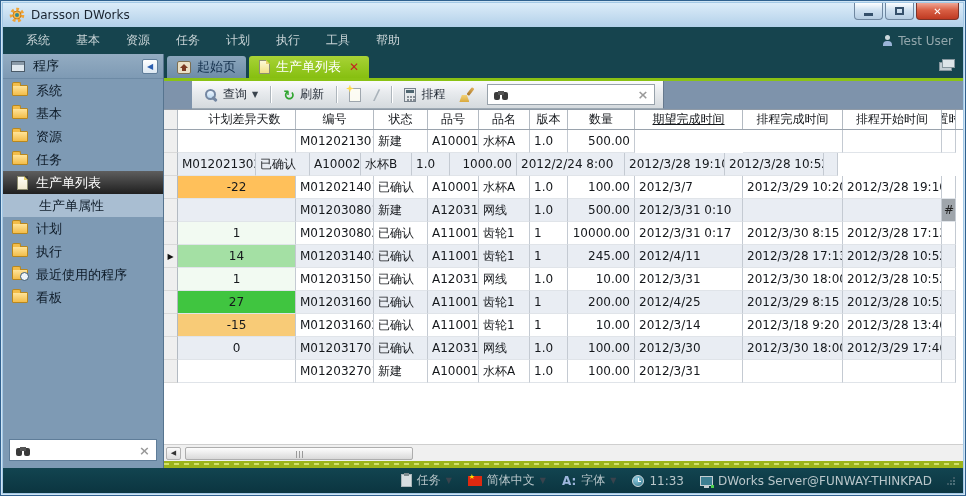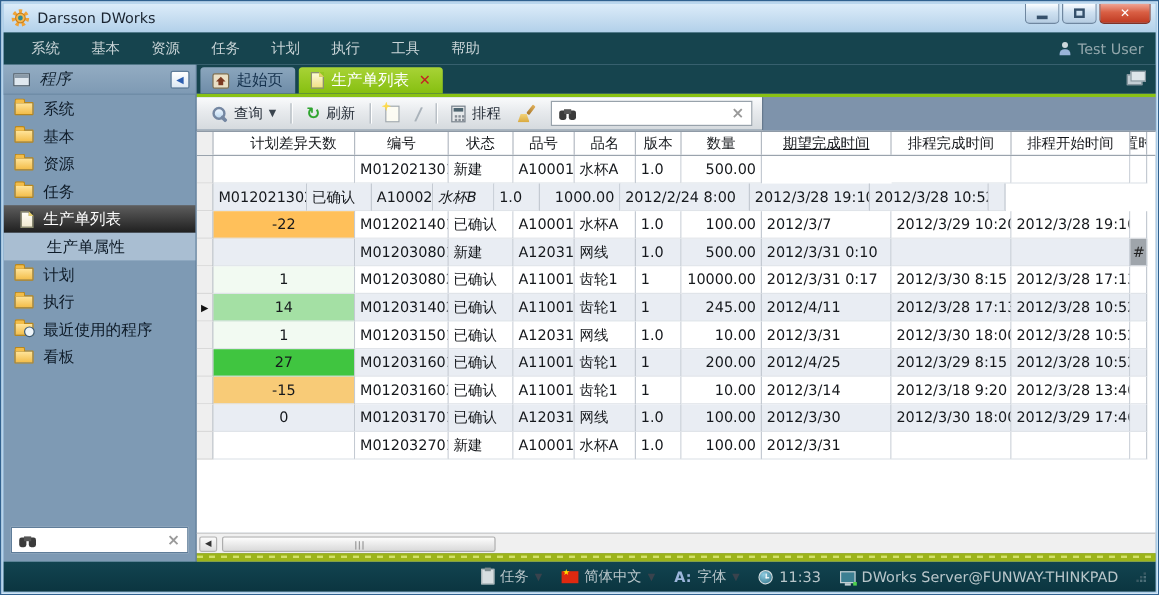--- a/index.html
+++ b/index.html
@@ -33,21 +33,21 @@
     border-radius:4px 4px 0 0; background:#9ab4d8; }
 
   
   .bodyrow{ flex:1; display:flex; min-height:0; }
 
   
   .sidebar{ width:161px; background:#7e9ab4; border-right:1px solid #56748f;
     display:flex; flex-direction:column; }
   .side-header{ height:25px; display:flex; align-items:center; padding:0 5px 0 8px;
     background:linear-gradient(#93acc2,#7e9ab4); border-bottom:1px solid #6d8aa5;
-    font-size:13px; color:#10202e;font-style:italic; }
+    font-size:13px; color:#10202e; }
   .prog-icon{ width:14px; height:11px; border:1px solid #4a5a68; background:#dfe8ef;
     position:relative; margin-right:8px; }
   .prog-icon::before{ content:""; position:absolute; top:0; left:0; right:0; height:3px; background:#8a9aa8; }
   .side-header .hdr-label{ flex:1; }
   .collapse-btn{ width:16px; height:15px; background:linear-gradient(#ffffff,#dce8f2);
     border:1px solid #5f7d99; border-radius:2px; color:#2d5fb0; font-size:8px;
     display:flex; align-items:center; justify-content:center; cursor:pointer; }
   .side-items{ flex:1; overflow:hidden; }
   .side-item{ height:23px; display:flex; align-items:center; padding-left:9px;
     font-size:13px; color:#0e1b28; cursor:pointer; }
@@ -96,21 +96,21 @@
   .stack-icon::before{ content:""; position:absolute; left:0; bottom:0; width:11px; height:7px;
     background:#c3ced4; border:1px solid #86969e; }
   .stack-icon::after{ content:""; position:absolute; right:0; top:0; width:11px; height:7px;
     background:#dde5e9; border:1px solid #86969e; }
   .greenline{ height:3px; background:#8ac214; }
 
   
   .toolbar-row{ height:28px; background:#7e93ab; display:flex; }
   .toolbar{ display:flex; align-items:center; padding:0 8px; gap:5px;
     background:linear-gradient(#fafbfc,#e7eaed 45%,#d5dade); border-right:1px solid #66798e;
-    border-bottom:1px solid #9eaab4; }
+    border-bottom:1px solid #9eaab4;margin-left:28px; }
   .tb-btn{ display:flex; align-items:center; gap:5px; font-size:12px; color:#1d2530;
     padding:2px 4px; border-radius:2px; cursor:pointer; white-space:nowrap; }
   .tb-sep{ width:1px; height:17px; background:#aeb6bd; box-shadow:1px 0 0 #fff; margin:0 3px; }
   .caret{ font-size:8px; color:#39434d; }
   .magnifier-icon{ width:14px; height:14px; position:relative; }
   .magnifier-icon::before{ content:""; position:absolute; top:1px; left:1px; width:7px; height:7px;
     border:2px solid #7487a2; border-radius:50%; background:linear-gradient(#eef6ff,#bdd9f0); }
   .magnifier-icon::after{ content:""; position:absolute; bottom:0; right:2px; width:3px; height:6px;
     background:#7487a2; transform:rotate(-45deg); border-radius:1px; }
   .refresh-icon{ color:#2fa52f; font-weight:bold; font-size:14px; line-height:1; }
@@ -358,21 +358,21 @@
               <div class="td " style="width: 108px; margin-top: 26px;">2012/2/28 15:00</div>
               <div class="td " style="width: 100px;"></div>
               <div class="td " style="width: 99px;"></div>
               <div class="td " style="width: 14px;"></div>
             </div>
             <div class="tr alt">
               <div class="rowhdr"></div>
               <div class="td " style="width: 78px;">M012021302</div>
               <div class="td " style="width: 54px;">已确认</div>
               <div class="td " style="width: 51px;">A10002</div>
-              <div class="td " style="width: 51px; font-style: italic;">水杯B</div>
+              <div class="td " style="width: 51px;">水杯B</div>
               <div class="td " style="width: 38px;">1.0</div>
               <div class="td right" style="width: 67px;">1000.00</div>
               <div class="td " style="width: 108px;">2012/2/24 8:00</div>
               <div class="td " style="width: 100px;">2012/3/28 19:10</div>
               <div class="td " style="width: 99px;">2012/3/28 10:52</div>
               <div class="td " style="width: 14px;"></div>
             </div>
             <div class="tr">
               <div class="rowhdr"></div>
               <div class="td center" style="width: 118px; background: rgb(255, 192, 90);">-22</div>

